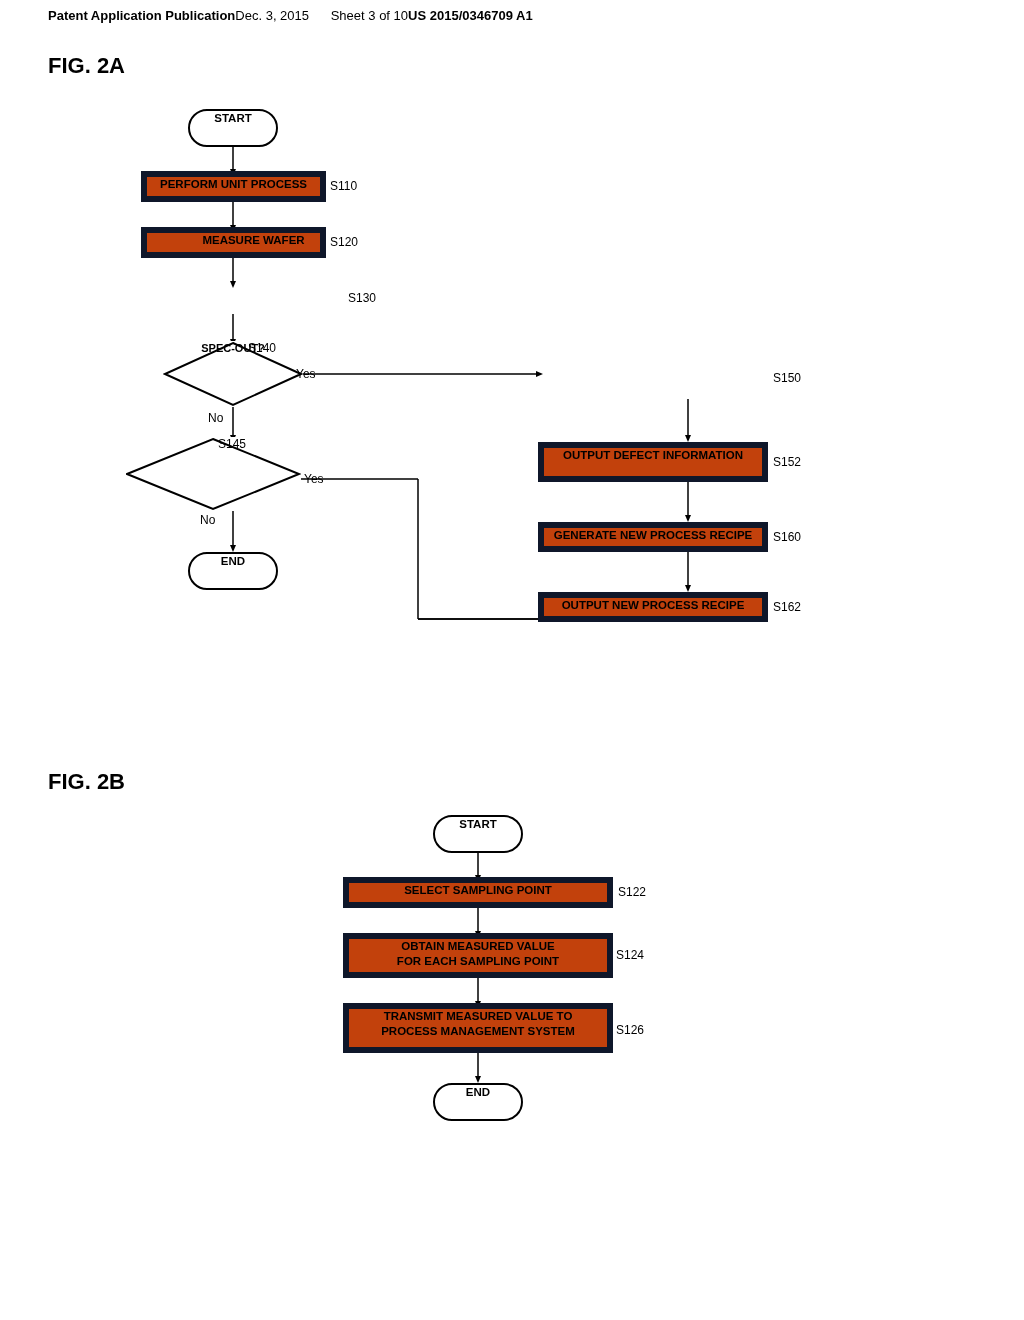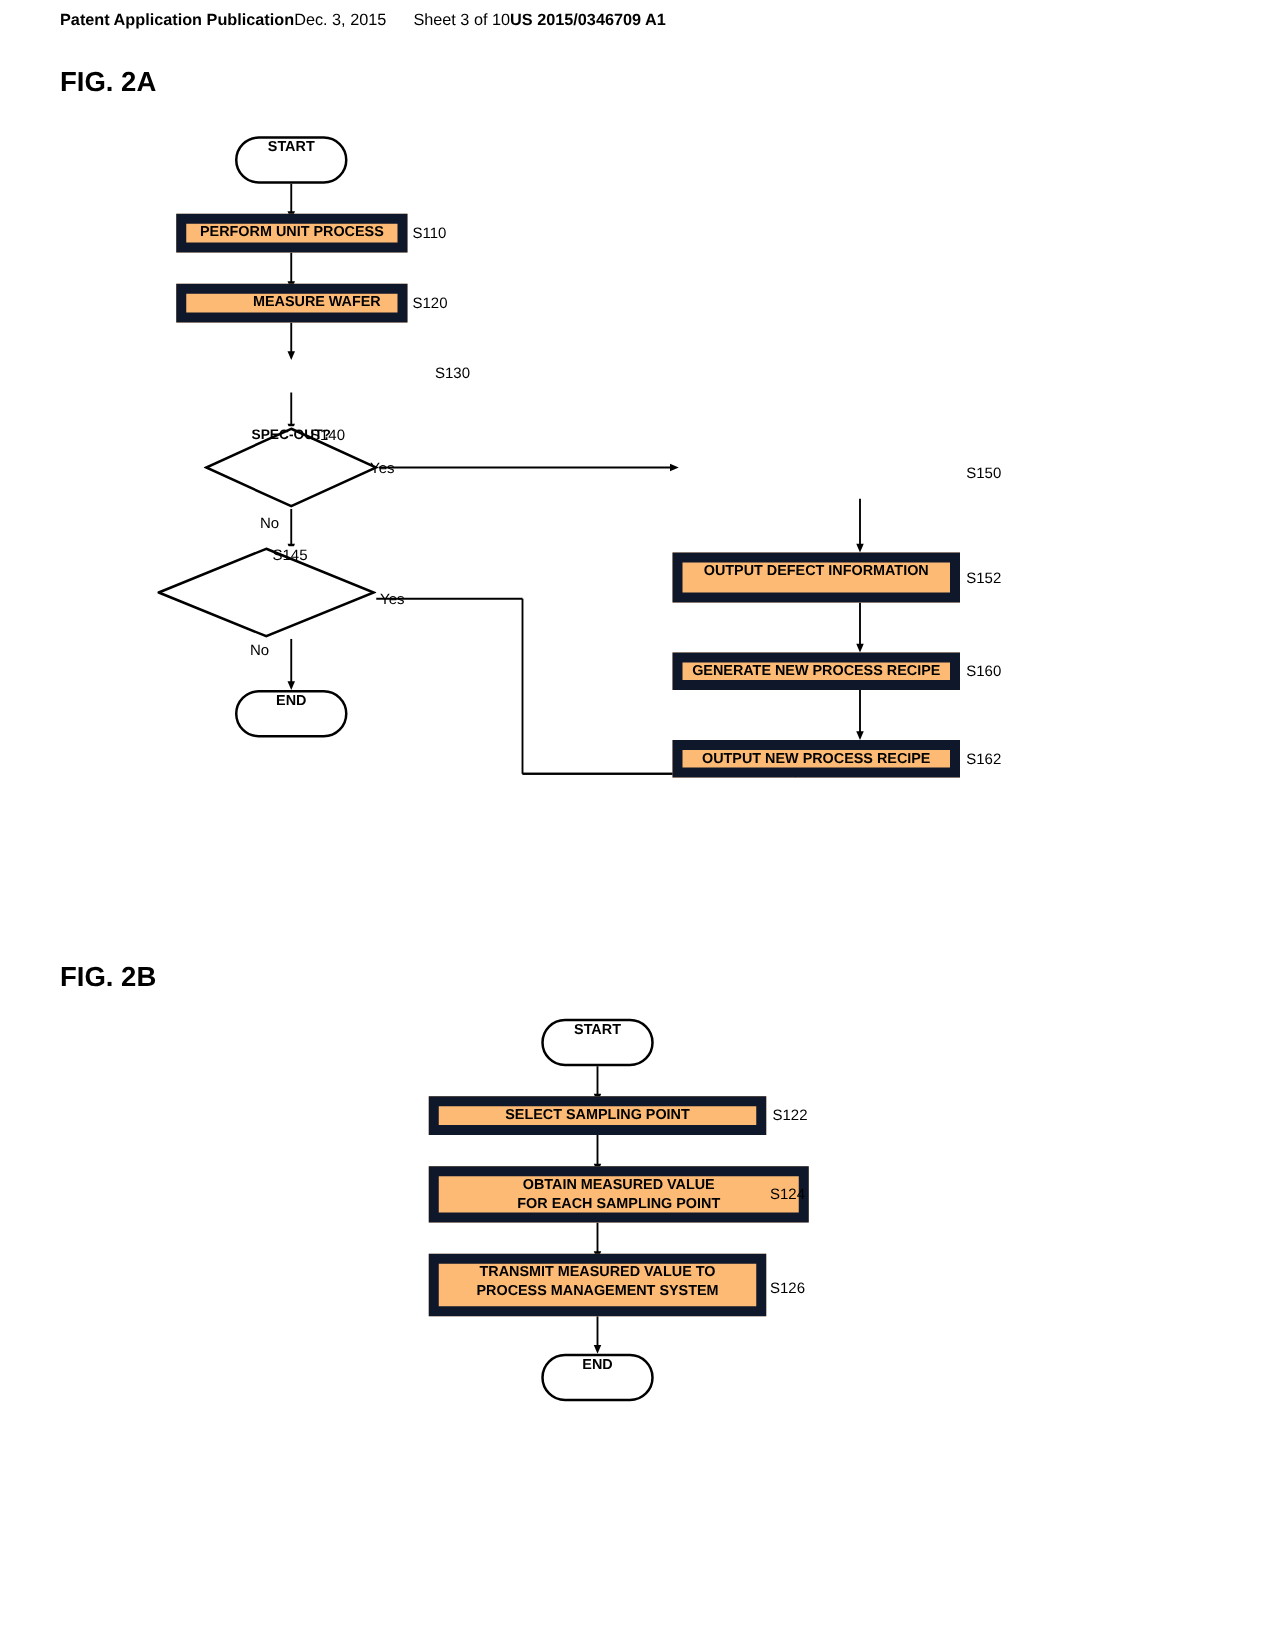--- a/index.html
+++ b/index.html
@@ -62,22 +62,22 @@
       line-height: 1.3;
     }
 
     .rounded-rect {
       border: 2px solid #000;
       border-radius: 22px;
       background: #fff;
     }
 
     .rect {
-      border: 8px solid #0f172a;
-      background: #fdba74;
+      border: 6px solid #0f172a;
+      background: #c2410c;
     }
 
     .diamond {
       background: #fff;
       border: none;
     }
 
     .diamond svg {
       position: absolute;
       top: 0; left: 0;
@@ -256,21 +256,21 @@
 
     <div class="shape rounded-rect" style="left:385px; top:10px; width:90px; height:38px;">
       <span>START</span>
     </div>
 
     <div class="shape rect" style="left:295px; top:72px; width:270px; height:31px;">
       <span>SELECT SAMPLING POINT</span>
     </div>
     <div class="step-label" style="left:570px; top:80px;">S122</div>
 
-    <div class="shape rect" style="left:295px; top:128px; width:304px; height:45px;">
+    <div class="shape rect" style="left:295px; top:128px; width:270px; height:45px;">
       <span style="white-space:pre-line;">OBTAIN MEASURED VALUE
 FOR EACH SAMPLING POINT</span>
     </div>
     <div class="step-label" style="left:568px; top:143px;">S124</div>
 
     <div class="shape rect" style="left:295px; top:198px; width:270px; height:50px;">
       <span style="white-space:pre-line;">TRANSMIT MEASURED VALUE TO
 PROCESS MANAGEMENT SYSTEM</span>
     </div>
     <div class="step-label" style="left:568px; top:218px;">S126</div>

